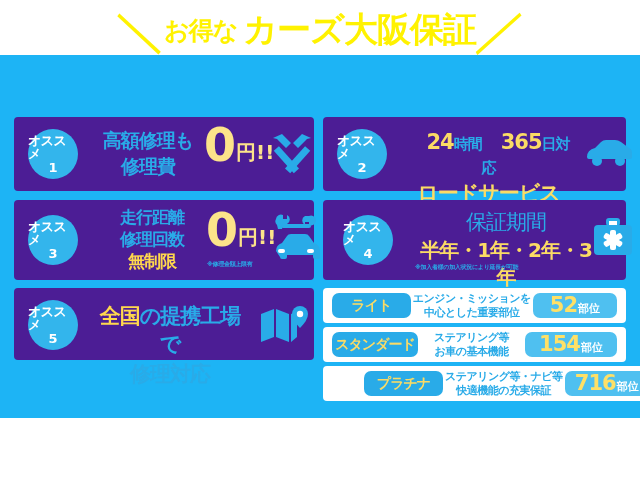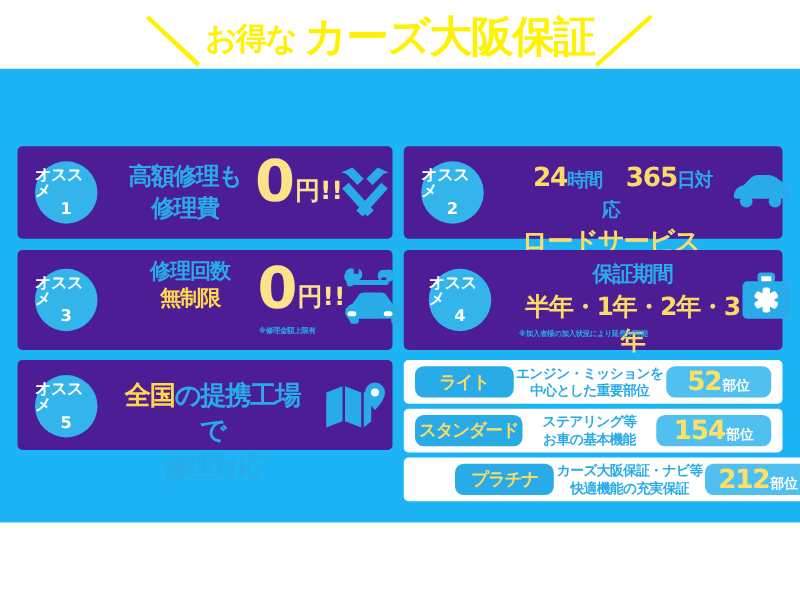--- a/index.html
+++ b/index.html
@@ -56,21 +56,21 @@
   #card3 .txt{position:absolute;left:84px;top:7px;text-align:center;width:108px;}
   #card3 .txt div{font-size:17px;font-weight:bold;letter-spacing:-1px;line-height:1.28;}
   #card3 .price{position:absolute;left:192px;top:10px;display:flex;align-items:flex-end;}
   #card3 .note{position:absolute;left:193px;top:60px;}
   #card3 .ico{position:absolute;left:258px;top:13px;}
 
   
   #card4{left:323px;top:200px;width:303px;height:80px;}
   #card4 .badge{left:20px;top:15px;width:50px;height:50px;}
   #card4 .txt{position:absolute;left:88px;top:8px;text-align:center;width:190px;}
-  #card4 .r1{font-size:17px;font-weight:bold;color:#29ABE8;letter-spacing:-1px;}
+  #card4 .r1{font-size:21px;font-weight:normal;color:#29ABE8;letter-spacing:-1px;}
   #card4 .r2{font-size:20px;font-weight:bold;color:#FBDB65;letter-spacing:-1px;margin-top:1px;}
   #card4 .note{position:absolute;left:92px;top:63px;}
   #card4 .ico{position:absolute;left:268px;top:15px;}
 
   
   #card5{left:14px;top:288px;width:300px;height:72px;}
   #card5 .badge{left:14px;top:12px;width:50px;height:50px;}
   #card5 .txt{position:absolute;left:76px;top:14px;text-align:center;width:160px;}
   #card5 .r1{font-size:21px;font-weight:bold;letter-spacing:-1px;}
   #card5 .r2{font-size:21px;font-weight:bold;color:#29ABE8;letter-spacing:-1px;margin-top:2px;}
@@ -154,20 +154,21 @@
     </svg>
   </div>
 </div>
 
 <div class="card" id="card3">
   <div class="badge">
     <span class="b1">オススメ</span>
     <span class="b2">3</span>
   </div>
   <div class="txt">
+    <div class="blue">走行距離</div>
     <div class="blue">修理回数</div>
     <div class="yel2">無制限</div>
   </div>
   <div class="price">
     <span class="zero">0</span>
     <span class="yen">円!!</span>
   </div>
   <div class="note">※修理金額上限有</div>
   <div class="ico">
     <svg width="48" height="54" viewBox="0 0 48 54">
@@ -253,20 +254,20 @@
   </div>
   <div class="pcount">
     <span class="pnum">154</span>
     <span class="punit">部位</span>
   </div>
 </div>
 
 <div class="planrow" id="plan2">
   <div class="pill">プラチナ</div>
   <div class="pdesc">
-    <span>カーズ大阪保証・ナビ等</span>
+    <span>ステアリング等・ナビ等</span>
     <span>快適機能の充実保証</span>
   </div>
   <div class="pcount">
-    <span class="pnum">212</span>
+    <span class="pnum">716</span>
     <span class="punit">部位</span>
   </div>
 </div>
 
 </body></html>

